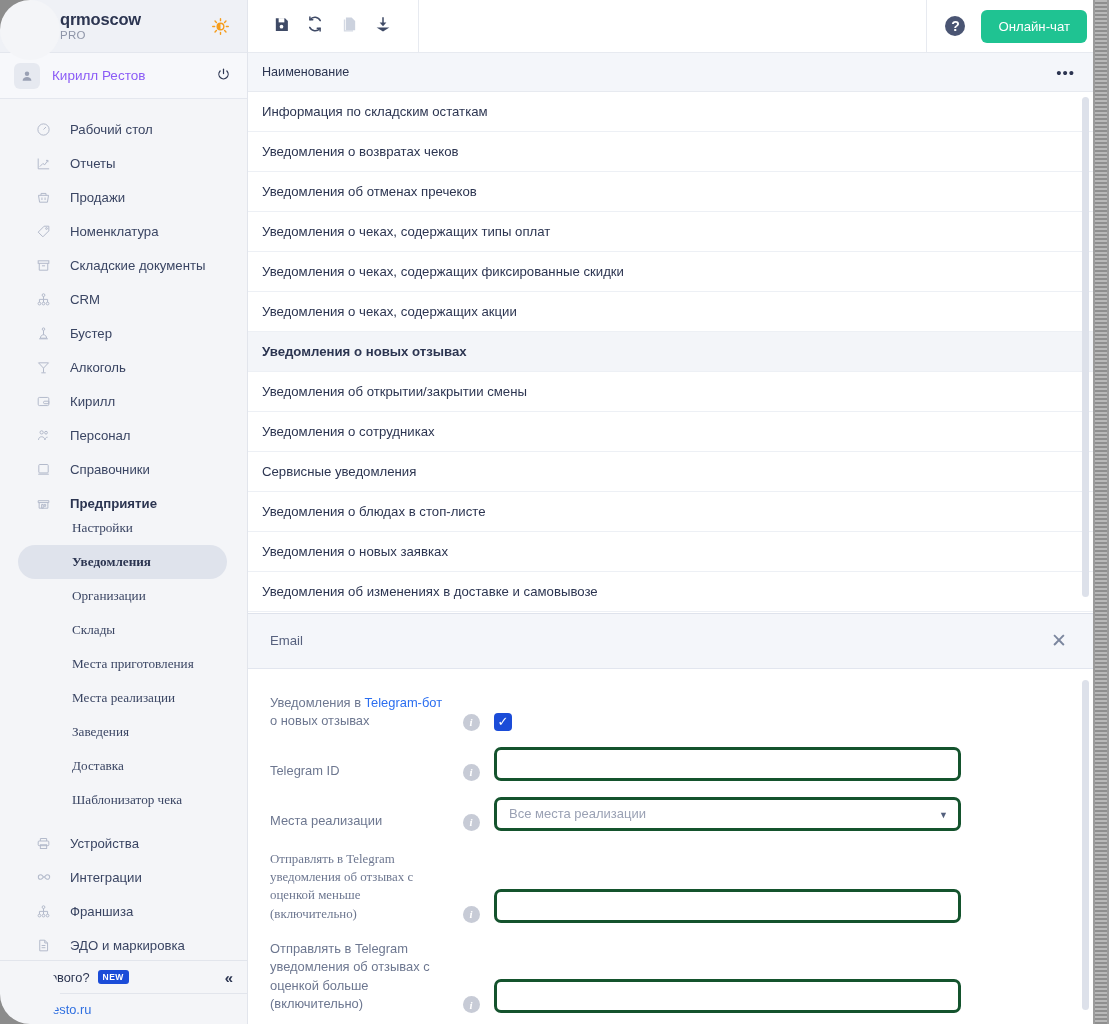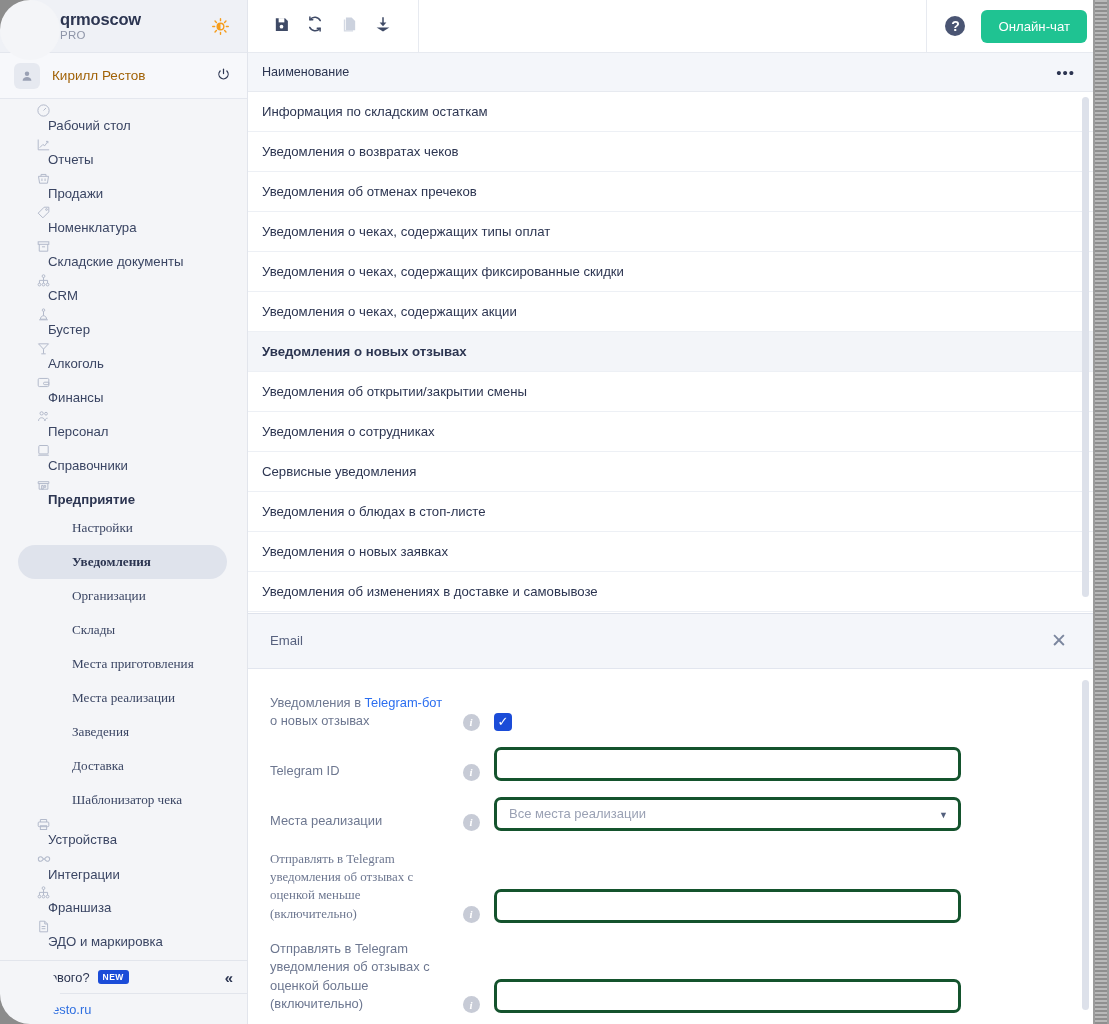--- a/index.html
+++ b/index.html
@@ -81,30 +81,29 @@
     border-bottom: 1px solid #e4e7ee;
     background: #f7f8fb;
   }
   .avatar {
     width: 26px; height: 26px; border-radius: 6px;
     background: #e6e9f0; color: #9aa1b4;
     display: flex; align-items: center; justify-content: center;
     font-size: 15px; flex: none;
   }
   .username {
-    margin-left: 12px; font-size: 13.5px; color: #a16207;
+    margin-left: 12px; font-size: 13.5px; color: #8b5cf6;
   }
   .power { margin-left: auto; color: #2c3551; font-size: 15px; }
 
   .nav { padding-top: 4px; }
   .nav-item {
-    height: 34px; display: flex; align-items: flex-start;
+    height: 34px; display: flex; align-items: flex-end;
     padding-left: 36px; color: #3a4563; font-size: 13.2px;
     cursor: pointer;
-    flex-direction: column;
   }
   .nav-item .ic {
     width: 22px; flex: none; color: #b3bacb;
     font-size: 14px; display: flex; align-items: center;
   }
   .nav-item .ic svg { display: block; }
   .nav-item .lbl { margin-left: 12px; }
   .nav-item.bold .lbl { font-weight: bold; color: #2c3551; }
   .sub-item {
     height: 34px; display: flex; align-items: center;
@@ -457,21 +456,21 @@
         <span class="lbl">Алкоголь</span>
       </div>
 
       <div class="nav-item">
         <span class="ic">
           <svg width="15" height="15" viewBox="0 0 24 24" fill="none" stroke="#b3bacb" stroke-width="1.6">
               <rect x="3.5" y="5.5" width="17" height="13" rx="2"></rect>
               <path d="M14 11.5h6.5v4H14a2 2 0 010-4z"></path>
             </svg>
         </span>
-        <span class="lbl">Финансы</span>
+        <span class="lbl">Кирилл</span>
       </div>
 
       <div class="nav-item">
         <span class="ic">
           <svg width="15" height="15" viewBox="0 0 24 24" fill="none" stroke="#b3bacb" stroke-width="1.6">
               <circle cx="9" cy="7" r="2.6"></circle>
               <circle cx="16" cy="7.5" r="2.2"></circle>
               <path d="M4 19c0-3 2.2-5 5-5s5 2 5 5"></path>
               <path d="M14.5 19c0-2.6 1.6-4.3 4-4.3"></path>
             </svg>

